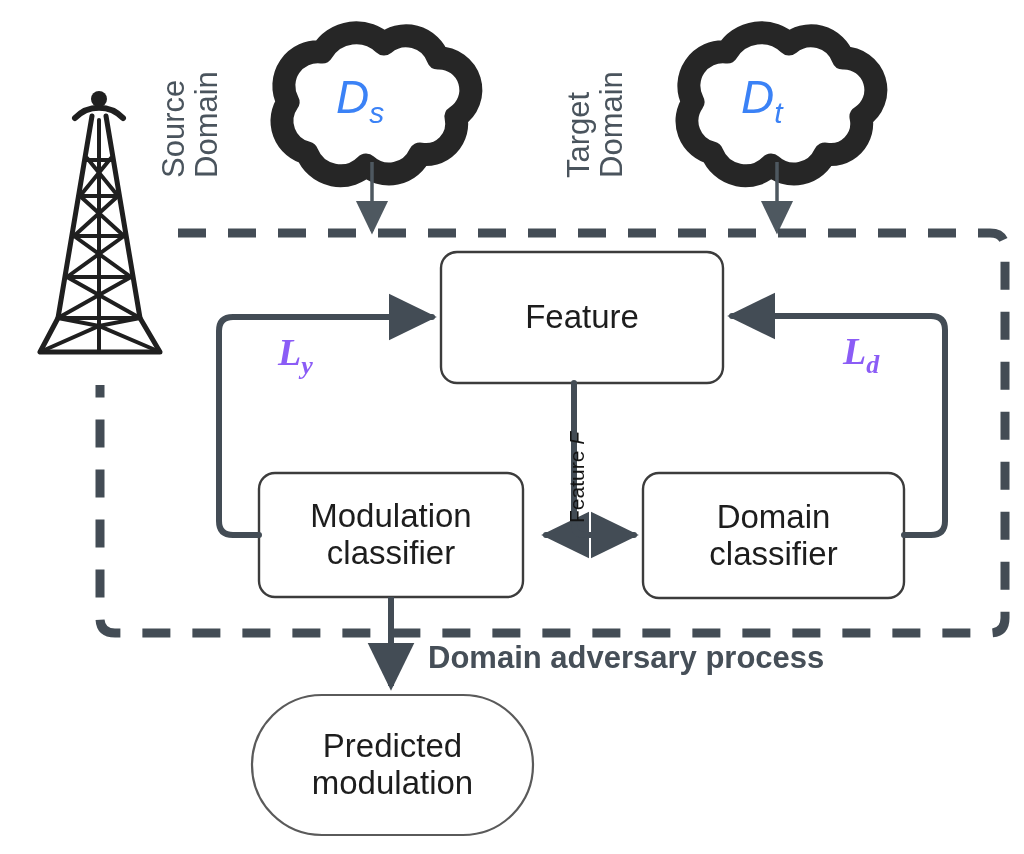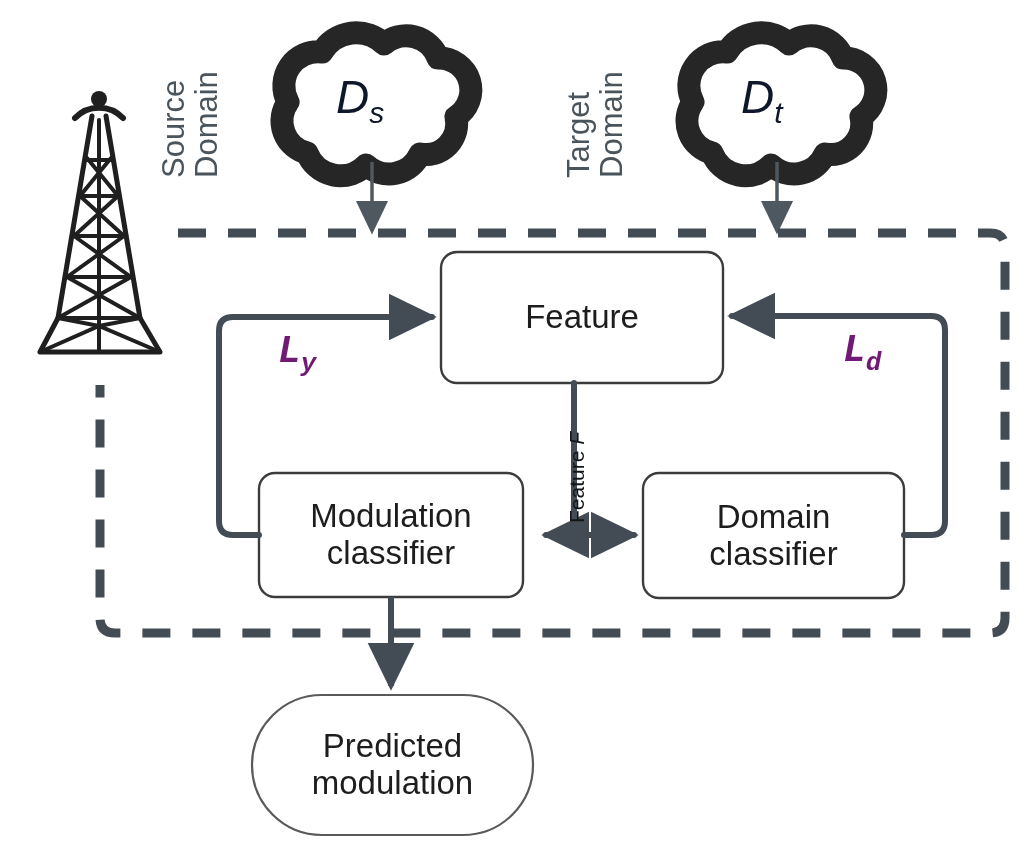--- a/index.html
+++ b/index.html
@@ -40,36 +40,36 @@
     font-size: 33px;
   }
   .plain-label {
     position: absolute;
     color: #4a545d;
     font-family: "Liberation Sans", sans-serif;
     white-space: nowrap;
   }
   .loss-label {
     position: absolute;
-    color: #701a75;
-    font-family: Liberation Mono, monospace;
+    color: #8b5cf6;
+    font-family: Liberation Serif, serif;
     font-weight: bold;
     font-style: italic;
     font-size: 38px;
     white-space: nowrap;
   }
   .loss-label .sub {
     font-size: 26px;
     vertical-align: sub;
     font-weight: bold;
     font-style: italic;
   }
   .cloud-text {
     position: absolute;
-    color: #0f172a;
+    color: #3b82f6;
     font-family: "Liberation Sans", sans-serif;
     font-style: italic;
     font-size: 46px;
     font-weight: normal;
     white-space: nowrap;
   }
   .cloud-text .sub {
     font-size: 30px;
     vertical-align: sub;
     font-style: italic;
@@ -228,14 +228,15 @@
   </div>
 
   <div class="loss-label" style="left:843px; top:329px;text-align:right;">
     <span>L</span><span class="sub">d</span>
   </div>
 
   <div class="feature-rot" style="left:565px; top:523px; transform:rotate(-90deg);">
     <span>Feature </span><span class="it">F</span>
   </div>
 
+  <div class="adv-label" style="left:428px; top:640px;">Domain adversary process</div>
 
 </div>
 
 </body></html>

